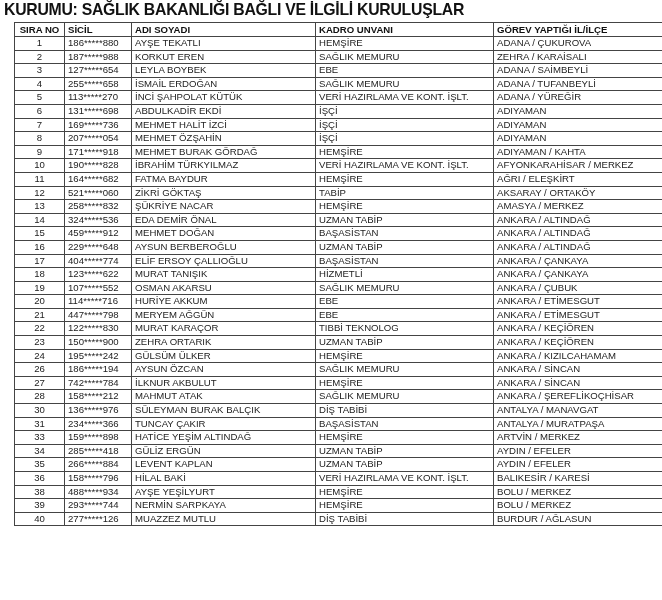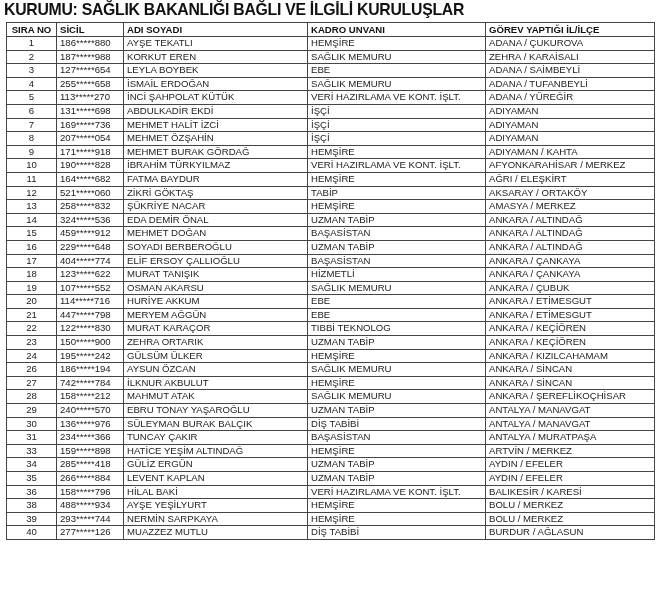--- a/index.html
+++ b/index.html
@@ -1,18 +1,18 @@
 <!DOCTYPE html>
 <html><head>
 <meta charset="utf-8">
 <style>
   html, body { margin:0; padding:0; background:#ffffff; }
   body { width:662px; height:600px; overflow:hidden; position:relative; font-family:"Liberation Sans", "DejaVu Sans", sans-serif; color:#1a1a1a; }
   .title { position:absolute; left:4px; top:0px; font-size:17px; font-weight:bold; letter-spacing:-0.3px; line-height:20px; white-space:nowrap; transform:scaleX(0.93); transform-origin:left top; color:#111; }
-  table { position:absolute; left:6px; top:22px; border-collapse:collapse; table-layout:fixed; width:648px;padding-left:8px; }
+  table { position:absolute; left:14px; top:22px; border-collapse:collapse; table-layout:fixed; width:648px;padding-left:8px; }
   th, td { border:1px solid #444; padding:0 3px; height:12.6px; line-height:12.6px; font-size:9.6px; white-space:nowrap; overflow:hidden; text-align:left; color:#222; }
   th { font-weight:bold; height:13px; line-height:13px; font-size:9.6px; color:#111; }
   td.no, th.no { text-align:center; }
   col.c1 { width:50px; } col.c2 { width:67px; } col.c3 { width:184px; } col.c4 { width:178px; } col.c5 { width:169px; }
 </style>
 </head>
 <body>
 
 <div class="title">KURUMU: SAĞLIK BAKANLIĞI BAĞLI VE İLGİLİ KURULUŞLAR</div>
 
@@ -135,21 +135,21 @@
       <tr>
         <td class="no">15</td>
         <td>459*****912</td>
         <td>MEHMET DOĞAN</td>
         <td>BAŞASİSTAN</td>
         <td>ANKARA / ALTINDAĞ</td>
       </tr>
       <tr>
         <td class="no">16</td>
         <td>229*****648</td>
-        <td>SOYADI BERBEROĞLU</td>
+        <td>AYSUN BERBEROĞLU</td>
         <td>UZMAN TABİP</td>
         <td>ANKARA / ALTINDAĞ</td>
       </tr>
       <tr>
         <td class="no">17</td>
         <td>404*****774</td>
         <td>ELİF ERSOY ÇALLIOĞLU</td>
         <td>BAŞASİSTAN</td>
         <td>ANKARA / ÇANKAYA</td>
       </tr>
@@ -217,27 +217,20 @@
         <td>ANKARA / SİNCAN</td>
       </tr>
       <tr>
         <td class="no">28</td>
         <td>158*****212</td>
         <td>MAHMUT ATAK</td>
         <td>SAĞLIK MEMURU</td>
         <td>ANKARA / ŞEREFLİKOÇHİSAR</td>
       </tr>
       <tr>
-        <td class="no">29</td>
-        <td>240*****570</td>
-        <td>EBRU TONAY YAŞAROĞLU</td>
-        <td>UZMAN TABİP</td>
-        <td>ANTALYA / MANAVGAT</td>
-      </tr>
-      <tr>
         <td class="no">30</td>
         <td>136*****976</td>
         <td>SÜLEYMAN BURAK BALÇIK</td>
         <td>DİŞ TABİBİ</td>
         <td>ANTALYA / MANAVGAT</td>
       </tr>
       <tr>
         <td class="no">31</td>
         <td>234*****366</td>
         <td>TUNCAY ÇAKIR</td>

